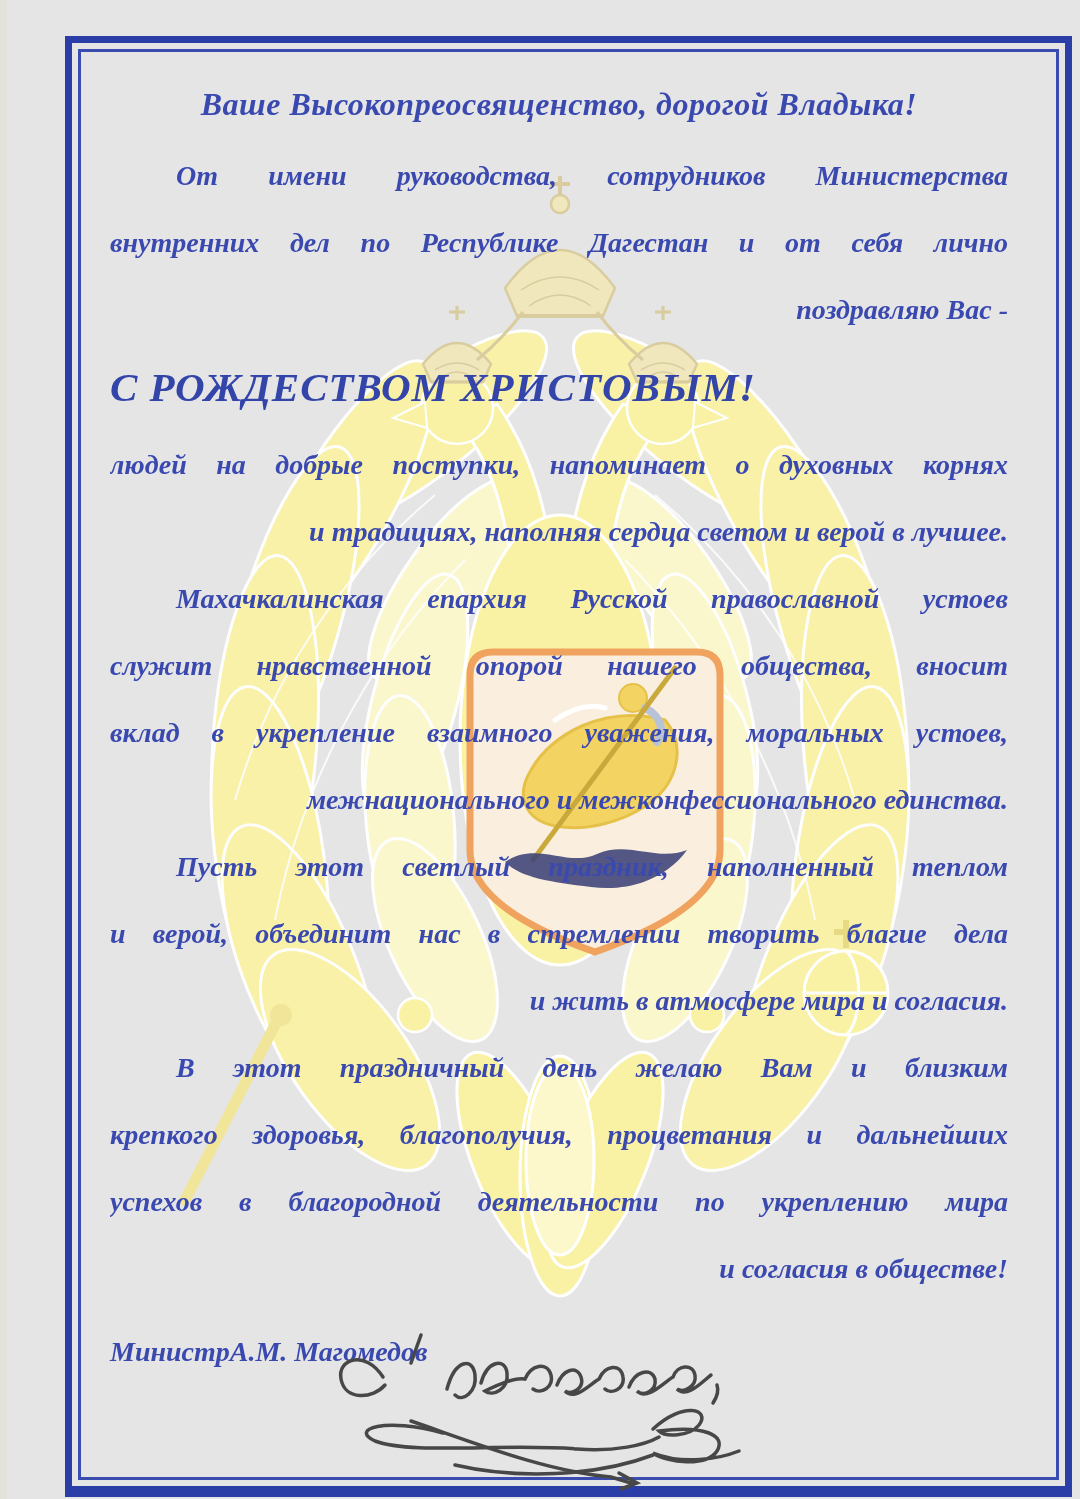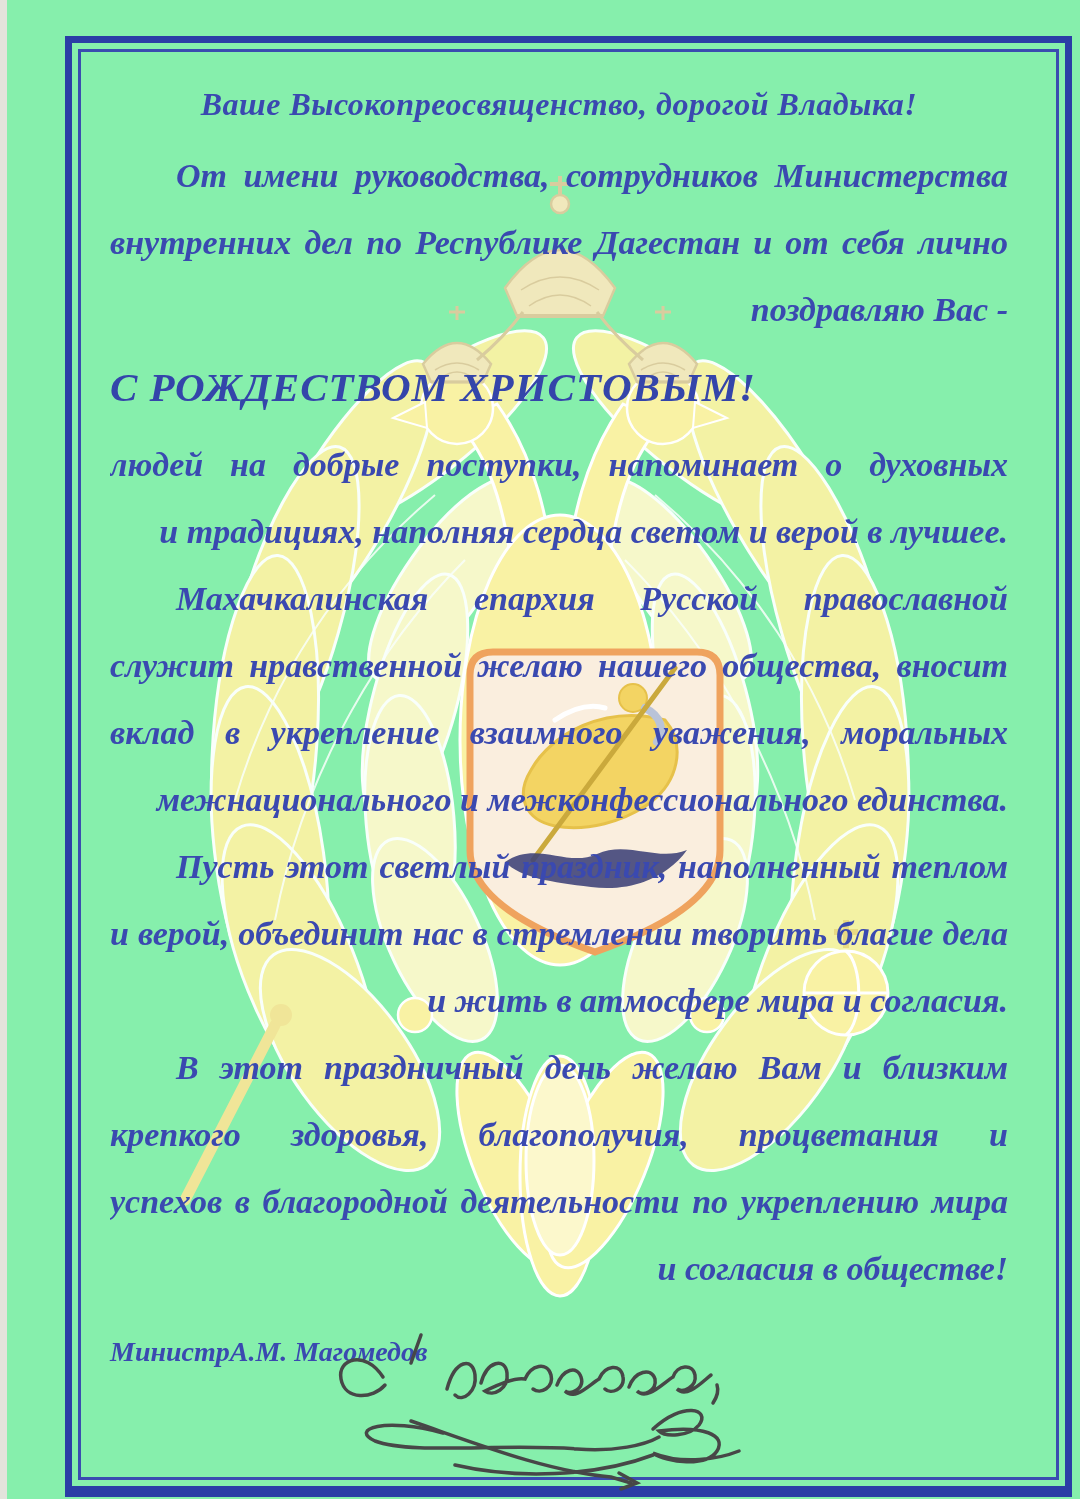--- a/index.html
+++ b/index.html
@@ -1,19 +1,19 @@
 <!DOCTYPE html>
 <html><head>
 <meta charset="utf-8">
 <style>
   html,body{margin:0;padding:0;background:#ffffff;}
   .page{
     position:relative;
     width:1080px;height:1499px;
-    background:#86efac;
+    background:#e5e5e5;
     overflow:hidden;
     font-family:"Liberation Serif", serif;
   }
   .scan-edge-left{
     position:absolute;left:0;top:0;width:7px;height:1499px;
     background:#e3e3dc;
   }
   
   .frame-outer{
     position:absolute;
@@ -42,21 +42,21 @@
     left:81px;top:52px;
     width:975px;height:1429px;
     box-sizing:border-box;
     padding:14px 48px 0 29px;
     z-index:4;
     color:#3a49b0;
     font-weight:bold;font-style:italic;
   }
   .line{
     width:100%;
-    font-size:34px;
+    font-size:28px;
     height:67px;line-height:67px;
     white-space:nowrap;
   }
   .line.a-justify{white-space:normal;text-align:justify;text-align-last:justify;height:67px;overflow:hidden;}
   .line.a-left{text-align:right;}
   .line.a-center{text-align:center;white-space:normal;}
   .line.indent{text-indent:66px;}
   .line.salutation{font-size:32px;height:76px;line-height:76px;letter-spacing:.5px;}
   .line.heading{font-size:41px;height:88px;line-height:88px;text-align:left;letter-spacing:1px;color:#3445aa;}
   .footer-row{
@@ -198,21 +198,21 @@
   <div class="content">
     <div>
         <div class="line salutation a-center">Ваше Высокопреосвященство, дорогой Владыка!</div>
         <div class="line body a-justify indent">От  имени  руководства,  сотрудников  Министерства</div>
         <div class="line body a-justify">внутренних дел по Республике Дагестан и от себя лично</div>
         <div class="line body a-left">поздравляю Вас -</div>
         <div class="line heading a-center">С РОЖДЕСТВОМ ХРИСТОВЫМ!</div>
         <div class="line body a-justify">людей на добрые поступки, напоминает о духовных корнях</div>
         <div class="line body a-left">и традициях, наполняя сердца светом и верой в лучшее.</div>
         <div class="line body a-justify indent">Махачкалинская  епархия  Русской  православной  устоев</div>
-        <div class="line body a-justify">служит  нравственной  желаю  нашего  общества,  вносит</div>
+        <div class="line body a-justify">служит  нравственной  опорой  нашего  общества,  вносит</div>
         <div class="line body a-justify">вклад в укрепление взаимного уважения, моральных устоев,</div>
         <div class="line body a-left">межнационального и межконфессионального единства.</div>
         <div class="line body a-justify indent">Пусть  этот  светлый  праздник,  наполненный  теплом</div>
         <div class="line body a-justify">и верой, объединит нас в стремлении творить благие дела</div>
         <div class="line body a-left">и жить в атмосфере мира и согласия.</div>
         <div class="line body a-justify indent">В  этот  праздничный  день  желаю  Вам  и  близким</div>
         <div class="line body a-justify">крепкого здоровья, благополучия, процветания и дальнейших</div>
         <div class="line body a-justify">успехов  в  благородной  деятельности  по  укреплению  мира</div>
         <div class="line body a-left">и согласия в обществе!</div>
       </div>

